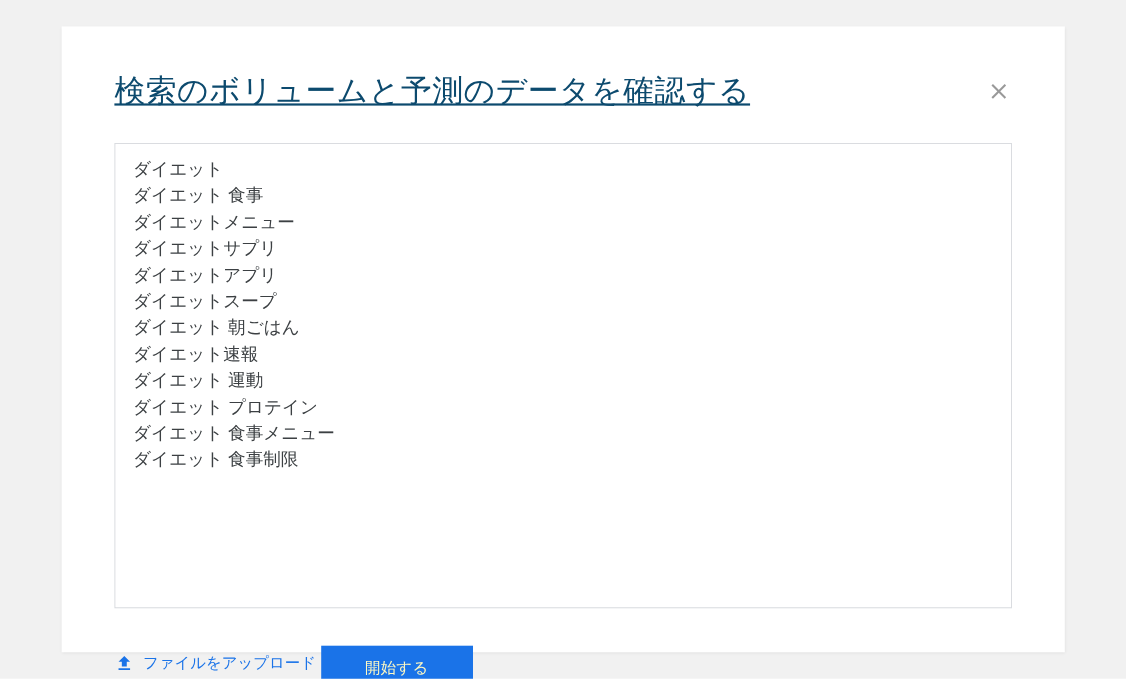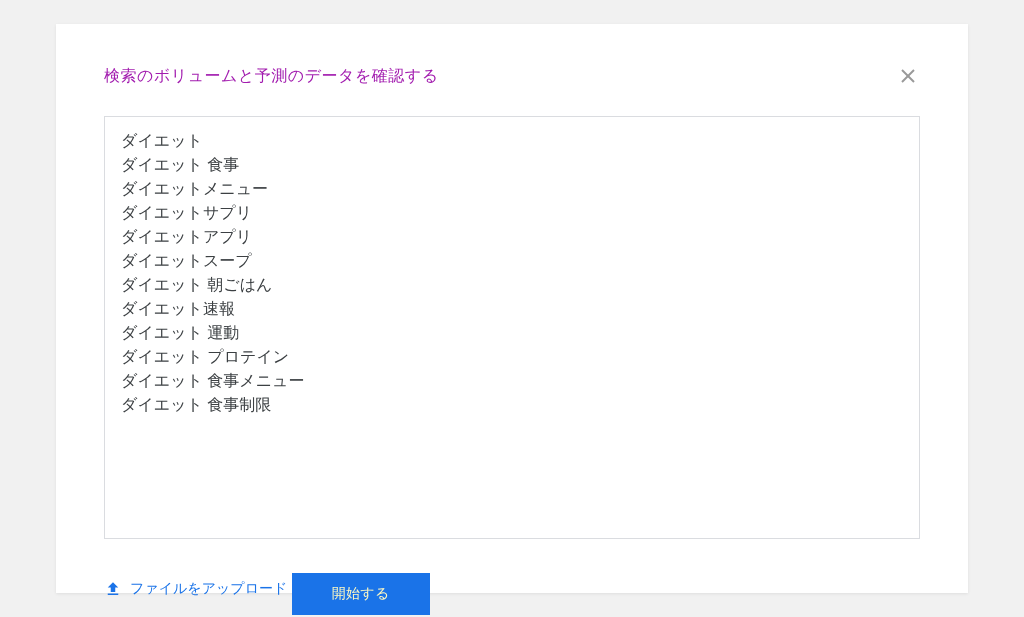--- a/index.html
+++ b/index.html
@@ -24,24 +24,25 @@
       padding: 40px 48px 40px 48px;
       position: relative;
     }
     .header {
       display: flex;
       justify-content: space-between;
       align-items: center;
       margin-bottom: 28px;
     }
     .title {
-      font-size: 16px;
-      color: #a21caf;
+      font-size: 28px;
+      color: #0c4a6e;
       font-weight: 400;
       letter-spacing: 0.5px;
+      text-decoration: underline;
     }
     .close-icon {
       cursor: pointer;
       width: 24px;
       height: 24px;
       display: flex;
       align-items: center;
       justify-content: center;
     }
     .close-icon svg {

